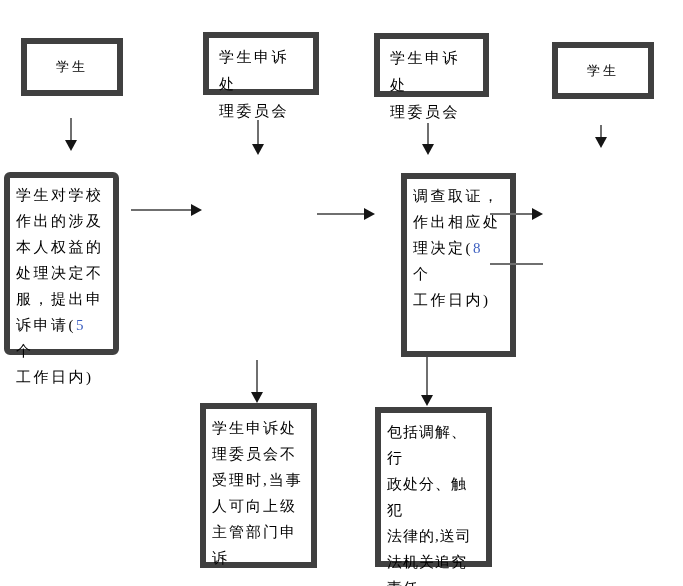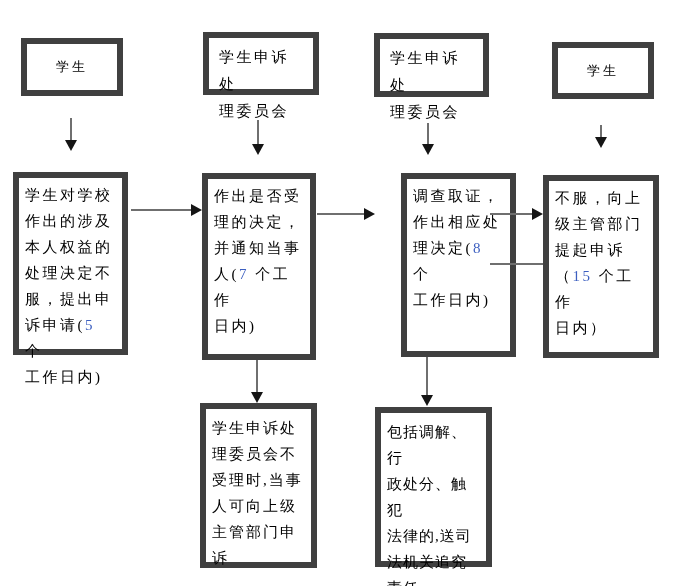--- a/index.html
+++ b/index.html
@@ -34,21 +34,21 @@
     font-size: 13px;
     letter-spacing: 3px;
     padding: 0;
   }
   
   #boxA { left: 21px;  top: 38px;  width: 102px; height: 58px; }
   #boxB { left: 203px; top: 32px;  width: 116px; height: 63px; line-height: 27px; padding: 6px 10px; }
   #boxC { left: 374px; top: 33px;  width: 115px; height: 64px; line-height: 27px; padding: 6px 10px; }
   #boxD { left: 552px; top: 42px;  width: 102px; height: 57px; }
   
-  #boxE { left: 13px;  top: 172px; width: 115px; height: 183px; }
+  #boxE { left: 4px;  top: 172px; width: 115px; height: 183px; border-radius: 6px; }
   #boxF { left: 202px; top: 173px; width: 114px; height: 187px; }
   #boxG { left: 375px; top: 173px; width: 115px; height: 184px; margin-left: 26px; }
   #boxH { left: 543px; top: 175px; width: 116px; height: 183px; }
   
   #boxI { left: 200px; top: 403px; width: 117px; height: 165px; letter-spacing: 2px; padding-top: 6px; }
   #boxJ { left: 375px; top: 407px; width: 117px; height: 160px; letter-spacing: 1px; padding-top: 6px; }
 
   .vline, .hline {
     position: absolute;
     background: #6f6f6f;
@@ -97,34 +97,24 @@
 理委员会</div>
   <div class="node title-center" id="boxD">学生</div>
 
   <div class="node flow-text" id="boxE">学生对学校
 作出的涉及
 本人权益的
 处理决定不
 服，提出申
 诉申请(<span style="color:#3c5fc0">5</span> 个
 工作日内)</div>
-  <div class="node flow-text" id="boxF">作出是否受
-理的决定，
-并通知当事
-人(<span style="color:#3c5fc0">7</span> 个工作
-日内)</div>
   <div class="node flow-text" id="boxG">调查取证，
 作出相应处
 理决定(<span style="color:#3c5fc0">8</span> 个
 工作日内)</div>
-  <div class="node flow-text" id="boxH">不服，向上
-级主管部门
-提起申诉
-（<span style="color:#3c5fc0">15</span> 个工作
-日内）</div>
 
   <div class="node flow-text" id="boxI">学生申诉处
 理委员会不
 受理时,当事
 人可向上级
 主管部门申
 诉</div>
   <div class="node flow-text" id="boxJ">包括调解、行
 政处分、触犯
 法律的,送司

